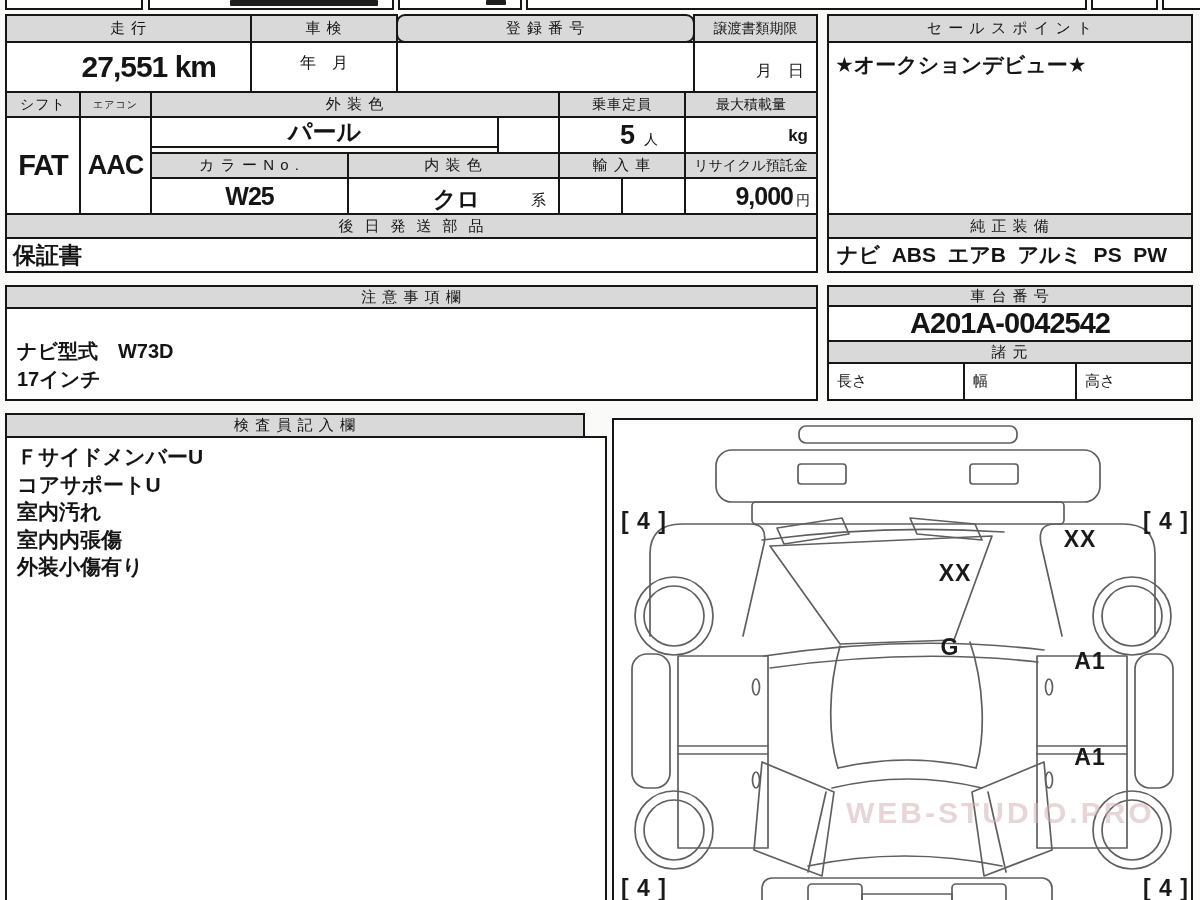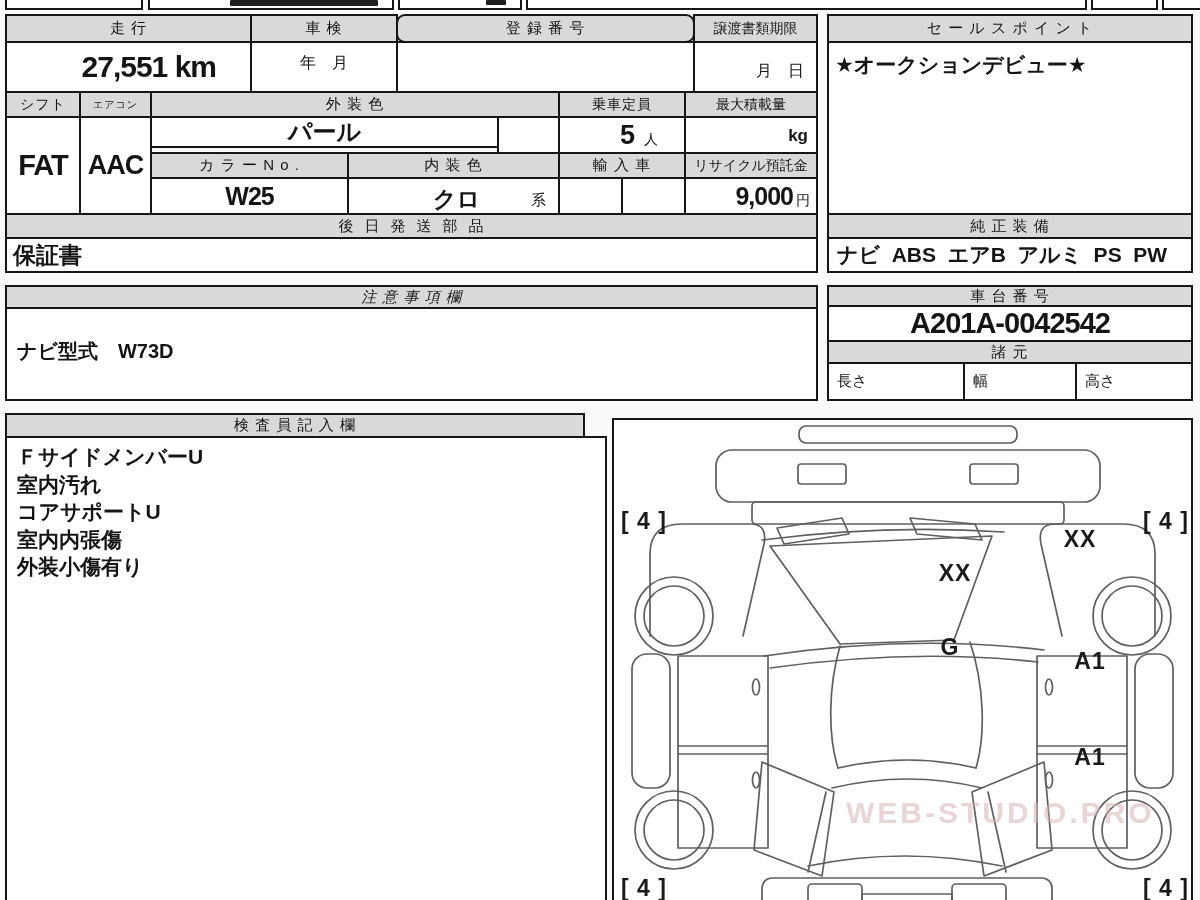--- a/index.html
+++ b/index.html
@@ -93,37 +93,38 @@
 </div>
 
 <div class="cell hdr" style="left:5px;top:213px;width:813px;height:26px;font-family:Liberation Mono, monospace;">後 日 発 送 部 品</div>
 <div class="cell flex vc bold" style="left:5px;top:237px;width:813px;height:36px;font-size:23px;padding-left:6px;">保証書</div>
 
 <div class="cell hdr" style="left:827px;top:14px;width:366px;height:29px;">セ ー ル ス ポ イ ン ト</div>
 <div class="cell bold" style="left:827px;top:41px;width:366px;height:174px;font-size:21px;padding:8px 6px;">★オークションデビュー★</div>
 <div class="cell hdr" style="left:827px;top:213px;width:366px;height:26px;">純 正 装 備</div>
 <div class="cell flex vc bold" style="left:827px;top:237px;width:366px;height:36px;font-size:21px;padding-left:8px;white-space:pre;">ナビ  ABS  エアB  アルミ  PS  PW</div>
 
-<div class="cell hdr" style="left:5px;top:285px;width:813px;height:24px;font-style:italic;">注 意 事 項 欄</div>
+<div class="cell hdr" style="left:5px;top:285px;width:813px;height:24px;">注 意 事 項 欄</div>
 <div class="cell remark-lines" style="left:5px;top:307px;width:813px;height:94px;padding:28px 0 16px 10px;">
     <div class="remark-line">ナビ型式　W73D</div>
+    <div class="remark-line">17インチ</div>
   </div>
 
 <div class="cell hdr" style="left:827px;top:285px;width:366px;height:22px;">車 台 番 号</div>
 <div class="cell flex vc hc bold cond" style="left:827px;top:305px;width:366px;height:37px;font-size:29px;">A201A-0042542</div>
 <div class="cell hdr" style="left:827px;top:340px;width:366px;height:24px;">諸 元</div>
 <div class="cell flex vc" style="left:827px;top:362px;width:138px;height:39px;font-size:15px;padding-left:8px;">長さ</div>
 <div class="cell flex vc" style="left:963px;top:362px;width:114px;height:39px;font-size:15px;padding-left:8px;">幅</div>
 <div class="cell flex vc" style="left:1075px;top:362px;width:118px;height:39px;font-size:15px;padding-left:8px;">高さ</div>
 
 <div class="cell hdr" style="left:5px;top:413px;width:580px;height:25px;">検 査 員 記 入 欄</div>
 <div class="cell note-lines" style="left:5px;top:436px;width:602px;height:470px;padding:5px 0 0 10px;">
     <div class="note-line">ＦサイドメンバーU</div>
+    <div class="note-line">コアサポートU</div>
     <div class="note-line">室内汚れ</div>
-    <div class="note-line">コアサポートU</div>
     <div class="note-line">室内内張傷</div>
     <div class="note-line">外装小傷有り</div>
   </div>
 
 <div class="cell" style="left:612px;top:418px;width:581px;height:490px;">
   <svg width="577" height="486" viewBox="0 0 577 486">
     <g fill="none" stroke="#5f5f5f" stroke-width="1.7" stroke-linejoin="round" stroke-linecap="round">
 
       <rect x="185" y="6" width="218" height="17" rx="7"></rect>
 

